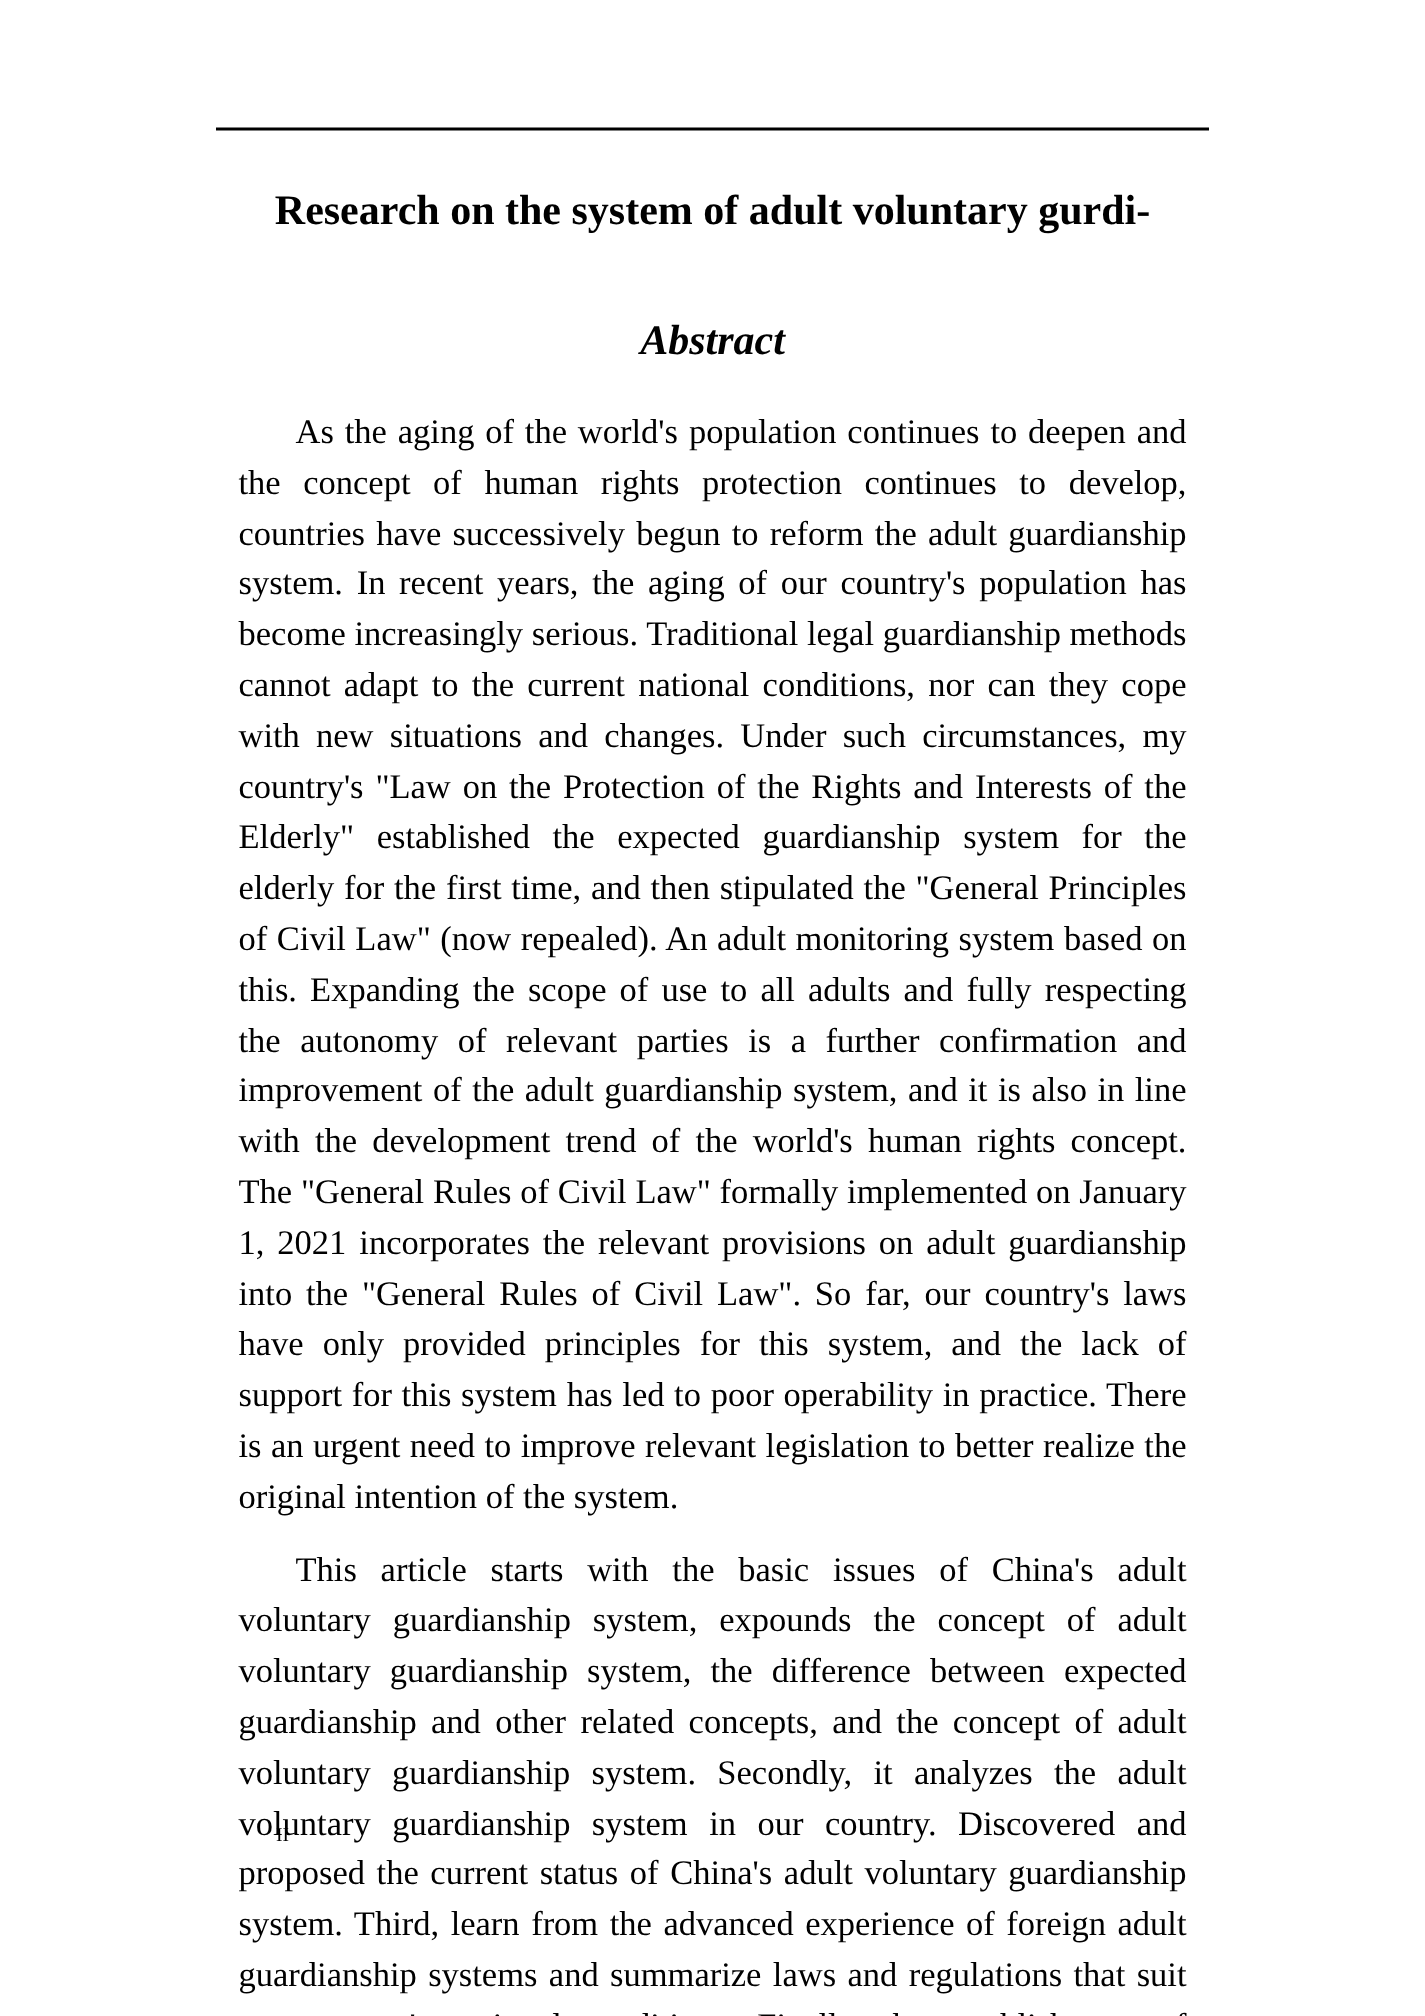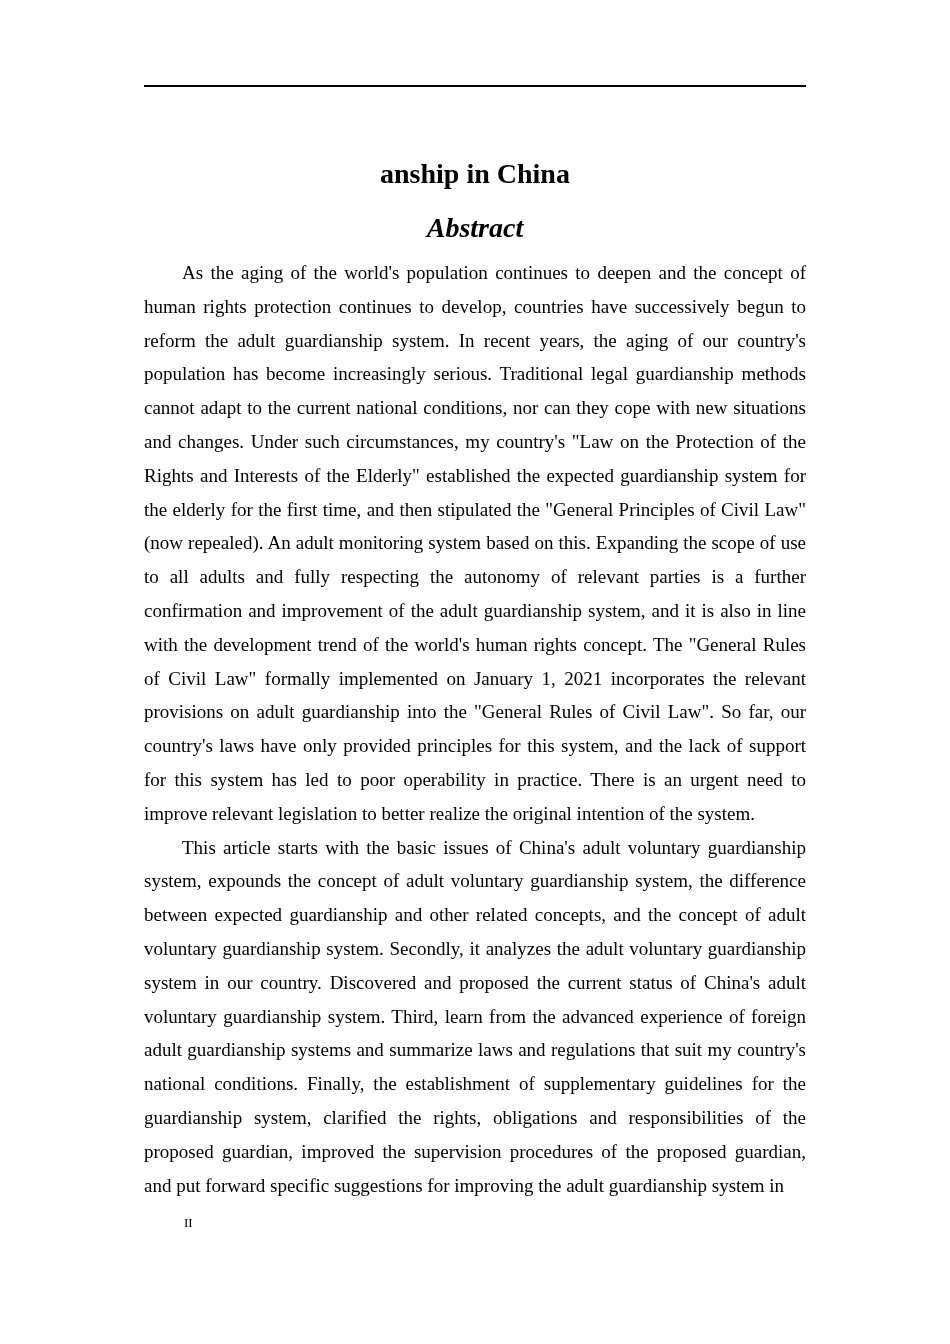--- a/index.html
+++ b/index.html
@@ -46,42 +46,41 @@
       margin: 0;
       font-style: italic;
     }
     .body-text {
       position: absolute;
       left: 144px;
       top: 256px;
       width: 662px;
     }
     .para {
-      margin: 0;
-      font-size: 19px;
+      margin: 15px;
+      font-size: 23px;
       line-height: 33.8px;
       text-align: justify;
       text-indent: 38px;
     }
     .page-number {
       position: absolute;
       left: 184px;
       top: 1215px;
       font-size: 13px;
       line-height: 16px;
     }
   </style>
 </head>
 <body>
 
 <div class="header-rule"></div>
 
 <h1 class="title">
-  <br>
-  <span>anship in China</span>
+  <span>Research on the system of adult voluntary gurdi-</span><br>
 </h1>
 
 <h2 class="abstract-heading">Abstract</h2>
 
 <div class="body-text">
   <p class="para">As the aging of the world's population continues to deepen and the concept of human rights protection continues to develop, countries have successively begun to reform the adult guardianship system. In recent years, the aging of our country's population has become increasingly serious. Traditional legal guardianship methods cannot adapt to the current national conditions, nor can they cope with new situations and changes. Under such circumstances, my country's "Law on the Protection of the Rights and Interests of the Elderly" established the expected guardianship system for the elderly for the first time, and then stipulated the "General Principles of Civil Law" (now repealed). An adult monitoring system based on this. Expanding the scope of use to all adults and fully respecting the autonomy of relevant parties is a further confirmation and improvement of the adult guardianship system, and it is also in line with the development trend of the world's human rights concept. The "General Rules of Civil Law" formally implemented on January 1, 2021 incorporates the relevant provisions on adult guardianship into the "General Rules of Civil Law". So far, our country's laws have only provided principles for this system, and the lack of support for this system has led to poor operability in practice. There is an urgent need to improve relevant legislation to better realize the original intention of the system.</p>
   <p class="para">This article starts with the basic issues of China's adult voluntary guardianship system, expounds the concept of adult voluntary guardianship system, the difference between expected guardianship and other related concepts, and the concept of adult voluntary guardianship system. Secondly, it analyzes the adult voluntary guardianship system in our country. Discovered and proposed the current status of China's adult voluntary guardianship system. Third, learn from the advanced experience of foreign adult guardianship systems and summarize laws and regulations that suit my country's national conditions. Finally, the establishment of supplementary guidelines for the guardianship system, clarified the rights, obligations and responsibilities of the proposed guardian, improved the supervision procedures of the proposed guardian, and put forward specific suggestions for improving the adult guardianship system in</p>
 </div>
 
 <div class="page-number">II</div>

